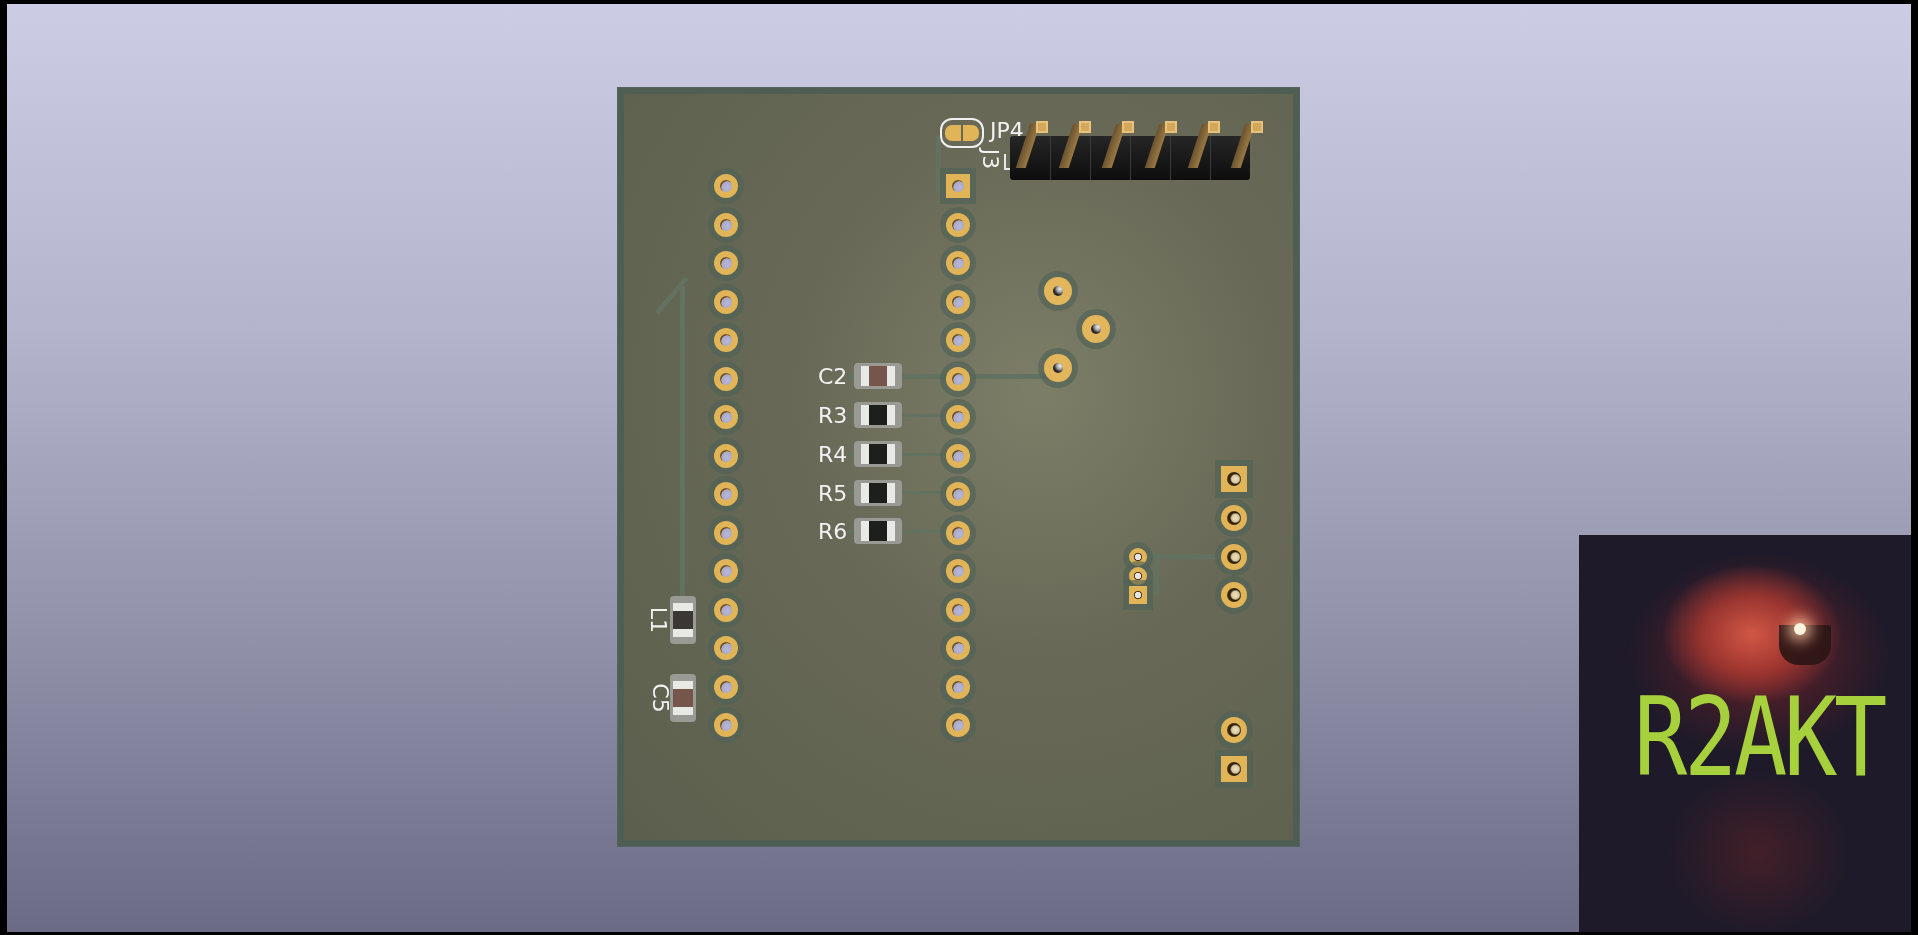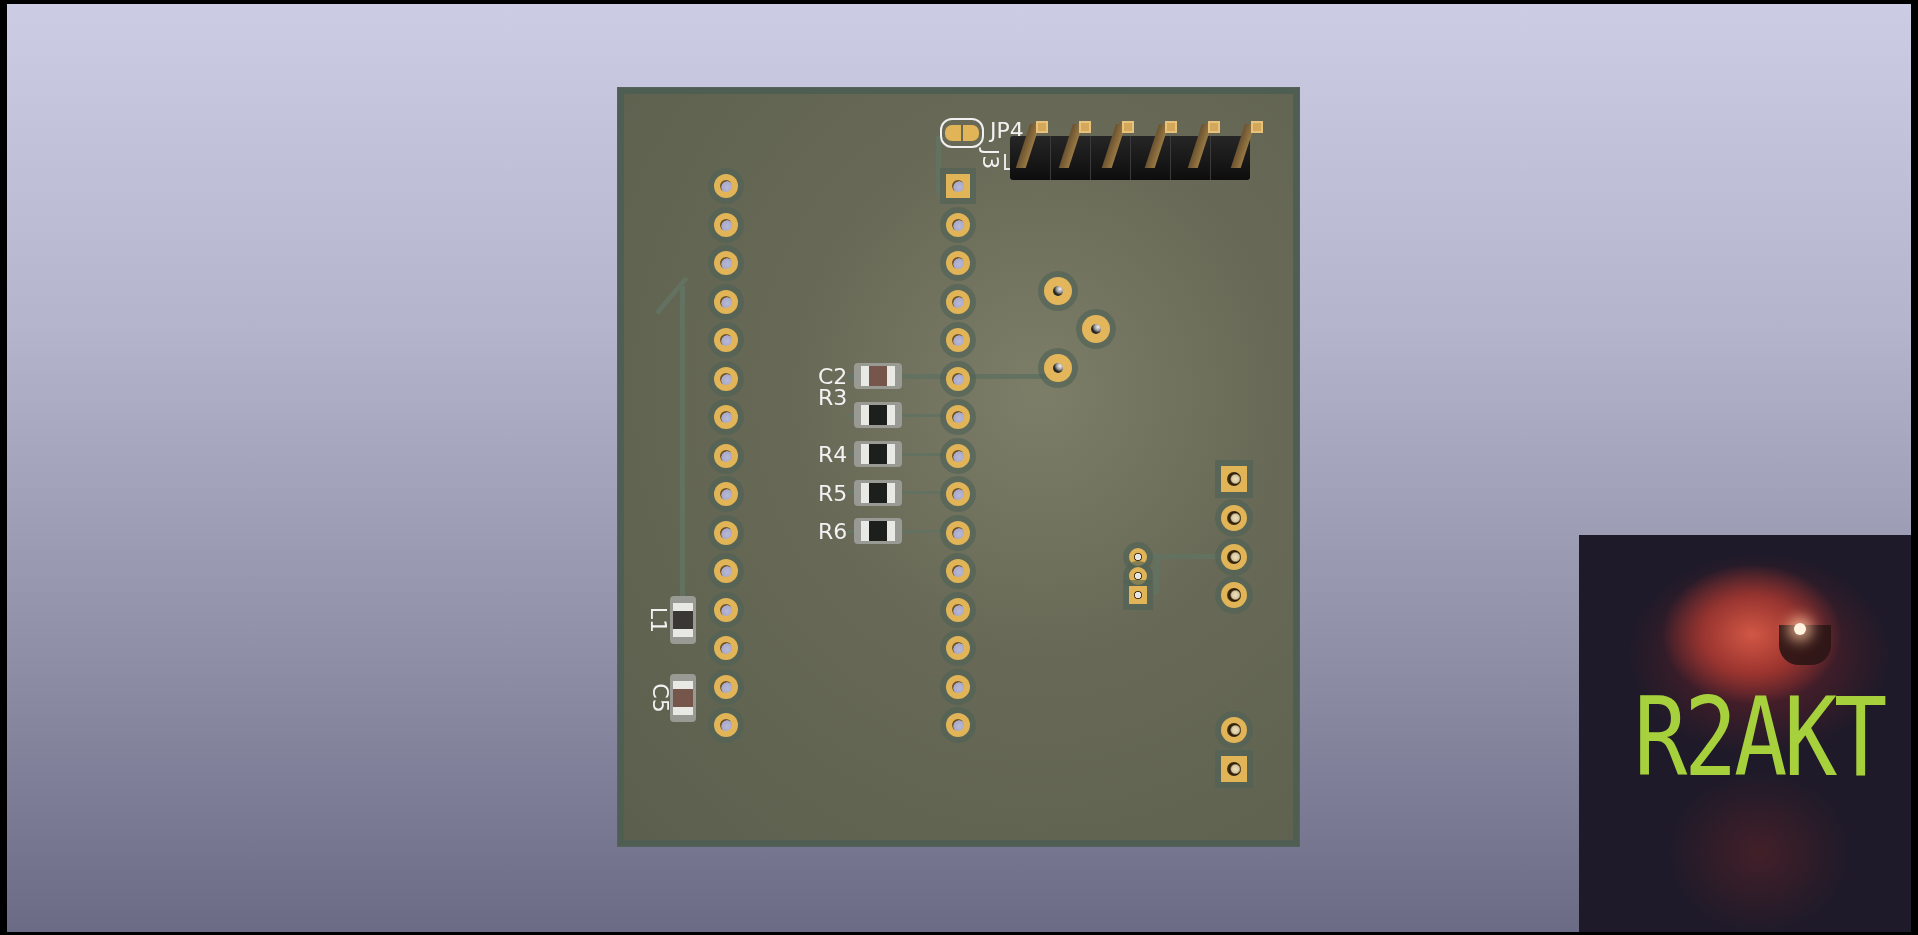--- a/index.html
+++ b/index.html
@@ -180,21 +180,21 @@
         <div class="cap-l"></div>
         <div class="cap-r"></div>
     </div>
     <div class="silk" style="left:200px;top:278px;">C2</div>
 
     <div class="smd" style="left:260px;top:327px;">
       <div class="body"></div>
         <div class="cap-l"></div>
         <div class="cap-r"></div>
     </div>
-    <div class="silk" style="left:200px;top:299px;">R3</div>
+    <div class="silk" style="left:200px;top:317px;">R3</div>
 
     <div class="smd" style="left:260px;top:366px;">
       <div class="body"></div>
         <div class="cap-l"></div>
         <div class="cap-r"></div>
     </div>
     <div class="silk" style="left:200px;top:356px;">R4</div>
 
     <div class="smd" style="left:260px;top:405px;">
       <div class="body"></div>

